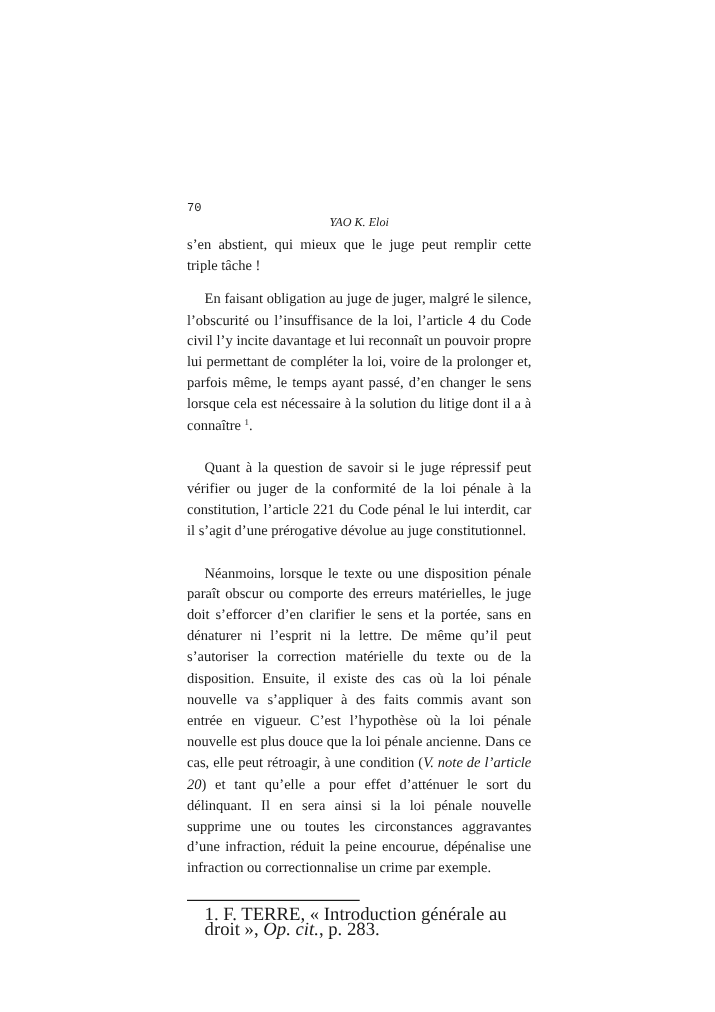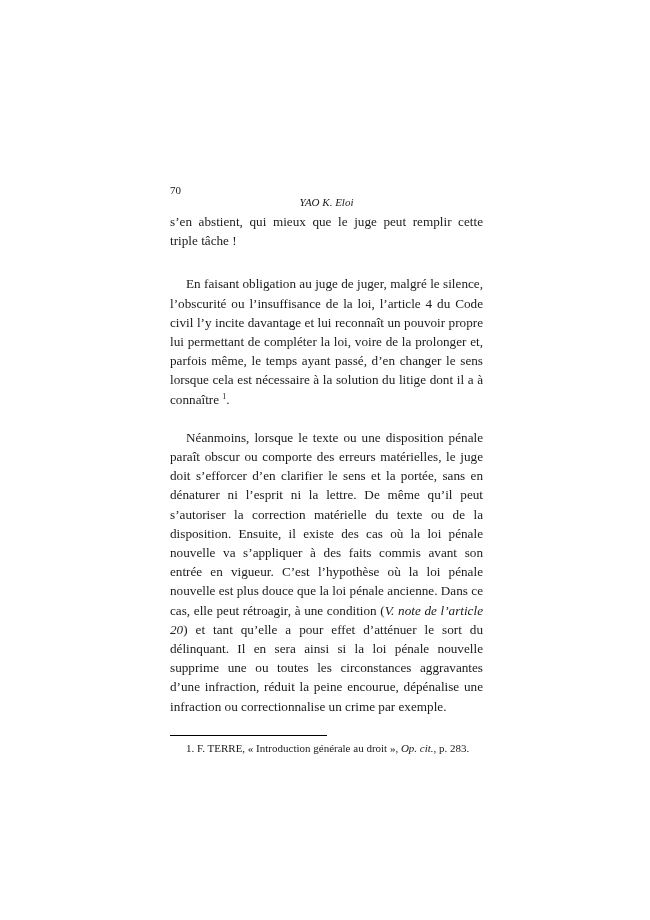--- a/index.html
+++ b/index.html
@@ -24,20 +24,21 @@
     .running-head {
       position: relative;
       height: 16px;
       font-size: 11px;
       line-height: 16px;
     }
     .page-number {
       position: absolute;
       left: 0;
       top: 0;
+      font-family: Liberation Mono, monospace;
     }
     .author {
       position: absolute;
       left: 0;
       right: 0;
       top: 12px;
       text-align: center;
       font-style: italic;
     }
     .body-text {
@@ -46,35 +47,35 @@
       line-height: 19.2px;
       text-align: justify;
     }
     .para {
       margin: 0 0 19px 0;
     }
     .para.indent {
       text-indent: 16px;
     }
     .para.first {
-      margin-bottom: 24px;
+      margin-bottom: 11px;
     }
     sup {
       font-size: 8px;
       line-height: 0;
       vertical-align: 5px;
     }
     .footnote-rule {
       width: 157px;
       height: 1px;
       background: #000;
       margin-top: 4px;
     }
     .footnote {
-      font-size: 11px;
+      font-size: 17px;
       line-height: 14px;
       margin-top: 5px;
       padding-left: 16px;
     }
     i { font-style: italic; }
   </style>
 </head>
 <body>
 
 <div class="page">
@@ -86,20 +87,23 @@
   <div class="body-text">
     <p class="para first">
       <span>s’en abstient, qui mieux que le juge peut remplir cette triple tâche !</span>
     </p>
 
     <p class="para indent">
       <span>En faisant obligation au juge de juger, malgré le silence, l’obscurité ou l’insuffisance de la loi, l’article 4 du Code civil l’y incite davantage et lui reconnaît un pouvoir propre lui permettant de compléter la loi, voire de la prolonger et, parfois même, le temps ayant passé, d’en changer le sens lorsque cela est nécessaire à la solution du litige dont il a à connaître</span>
       <sup>1</sup><span>.</span>
     </p>
 
+    <p class="para indent">
+      <span>Quant à la question de savoir si le juge répressif peut vérifier ou juger de la conformité de la loi pénale à la constitution, l’article 221 du Code pénal le lui interdit, car il s’agit d’une prérogative dévolue au juge constitutionnel.</span>
+    </p>
 
     <p class="para indent"><span>Néanmoins, lorsque le texte ou une disposition pénale paraît obscur ou comporte des erreurs matérielles, le juge doit s’efforcer d’en clarifier le sens et la portée, sans en dénaturer ni l’esprit ni la lettre. De même qu’il peut s’autoriser la correction matérielle du texte ou de la disposition. Ensuite, il existe des cas où la loi pénale nouvelle va s’appliquer à des faits commis avant son entrée en vigueur. C’est l’hypothèse où la loi pénale nouvelle est plus douce que la loi pénale ancienne. Dans ce cas, elle peut rétroagir, à une condition (</span><i>V. note de l’article 20</i><span>) et tant qu’elle a pour effet d’atténuer le sort du délinquant. Il en sera ainsi si la loi pénale nouvelle supprime une ou toutes les circonstances aggravantes d’une infraction, réduit la peine encourue, dépénalise une infraction ou correctionnalise un crime par exemple.</span></p>
   </div>
 
   <div class="footnote-rule"></div>
 
   <div class="footnote">
     <span>1.</span>
     <span>F. TERRE, « Introduction générale au droit », </span><i>Op. cit.</i><span>, p. 283.</span>
   </div>

